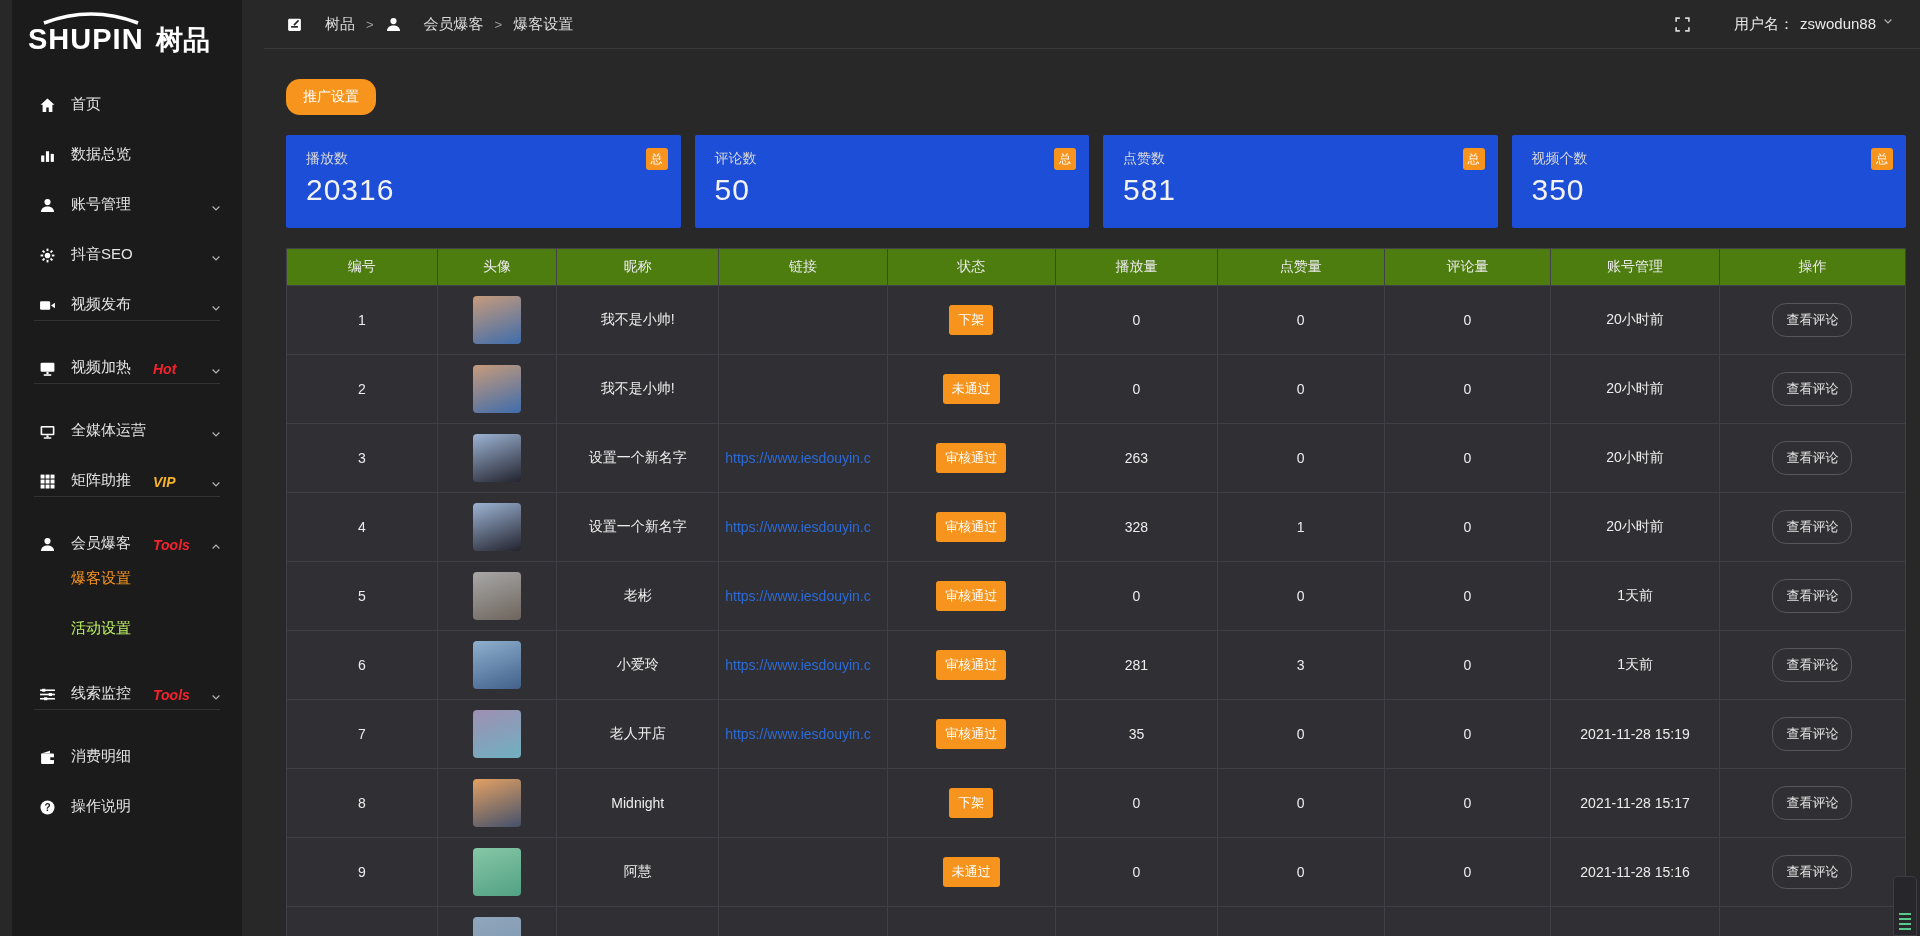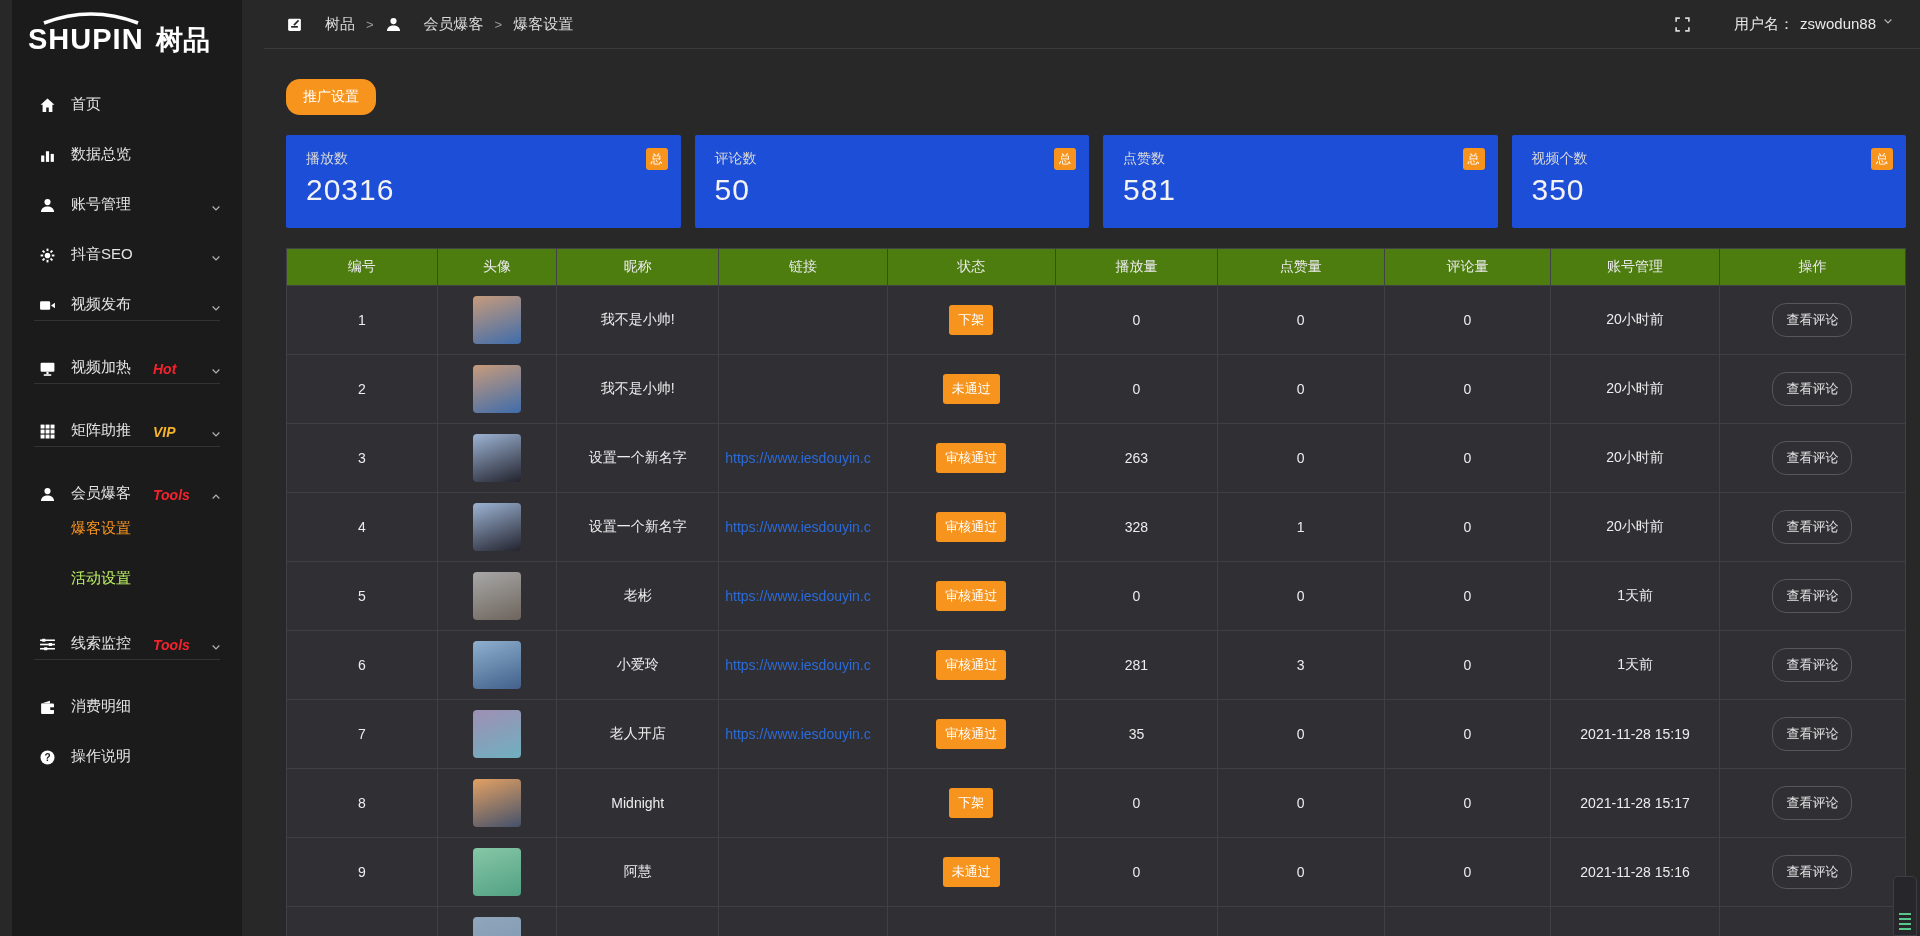--- a/index.html
+++ b/index.html
@@ -147,20 +147,36 @@
         <span class="mi-chevron">
           <svg viewBox="0 0 16 16" width="12" height="12">
             <path d="M3.5 6L8 10.5 12.5 6" fill="none" stroke="#b3b3b3" stroke-width="1.6"></path>
           </svg>
         </span>
       </div>
       <div class="menu-divider"></div>
       <div class="menu-item">
         <span class="mi-icon">
           <svg viewBox="0 0 16 16">
+            <rect x="1.5" y="2.8" width="13" height="8.8" rx="1" fill="#fff"></rect>
+            <rect x="3" y="4.3" width="10" height="5.8" fill="#1b1b1b"></rect>
+            <rect x="7" y="11.6" width="2" height="1.8" fill="#fff"></rect>
+            <rect x="4.5" y="13.4" width="7" height="1.4" fill="#fff"></rect>
+          </svg>
+        </span>
+        <span class="mi-label">全媒体运营</span>
+        <span class="mi-chevron">
+          <svg viewBox="0 0 16 16" width="12" height="12">
+            <path d="M3.5 6L8 10.5 12.5 6" fill="none" stroke="#b3b3b3" stroke-width="1.6"></path>
+          </svg>
+        </span>
+      </div>
+      <div class="menu-item">
+        <span class="mi-icon">
+          <svg viewBox="0 0 16 16">
             <g fill="#fff">
               <rect x="1.5" y="1.5" width="3.7" height="3.7"></rect>
               <rect x="6.2" y="1.5" width="3.7" height="3.7"></rect>
               <rect x="10.9" y="1.5" width="3.7" height="3.7"></rect>
               <rect x="1.5" y="6.2" width="3.7" height="3.7"></rect>
               <rect x="6.2" y="6.2" width="3.7" height="3.7"></rect>
               <rect x="10.9" y="6.2" width="3.7" height="3.7"></rect>
               <rect x="1.5" y="10.9" width="3.7" height="3.7"></rect>
               <rect x="6.2" y="10.9" width="3.7" height="3.7"></rect>
               <rect x="10.9" y="10.9" width="3.7" height="3.7"></rect>

